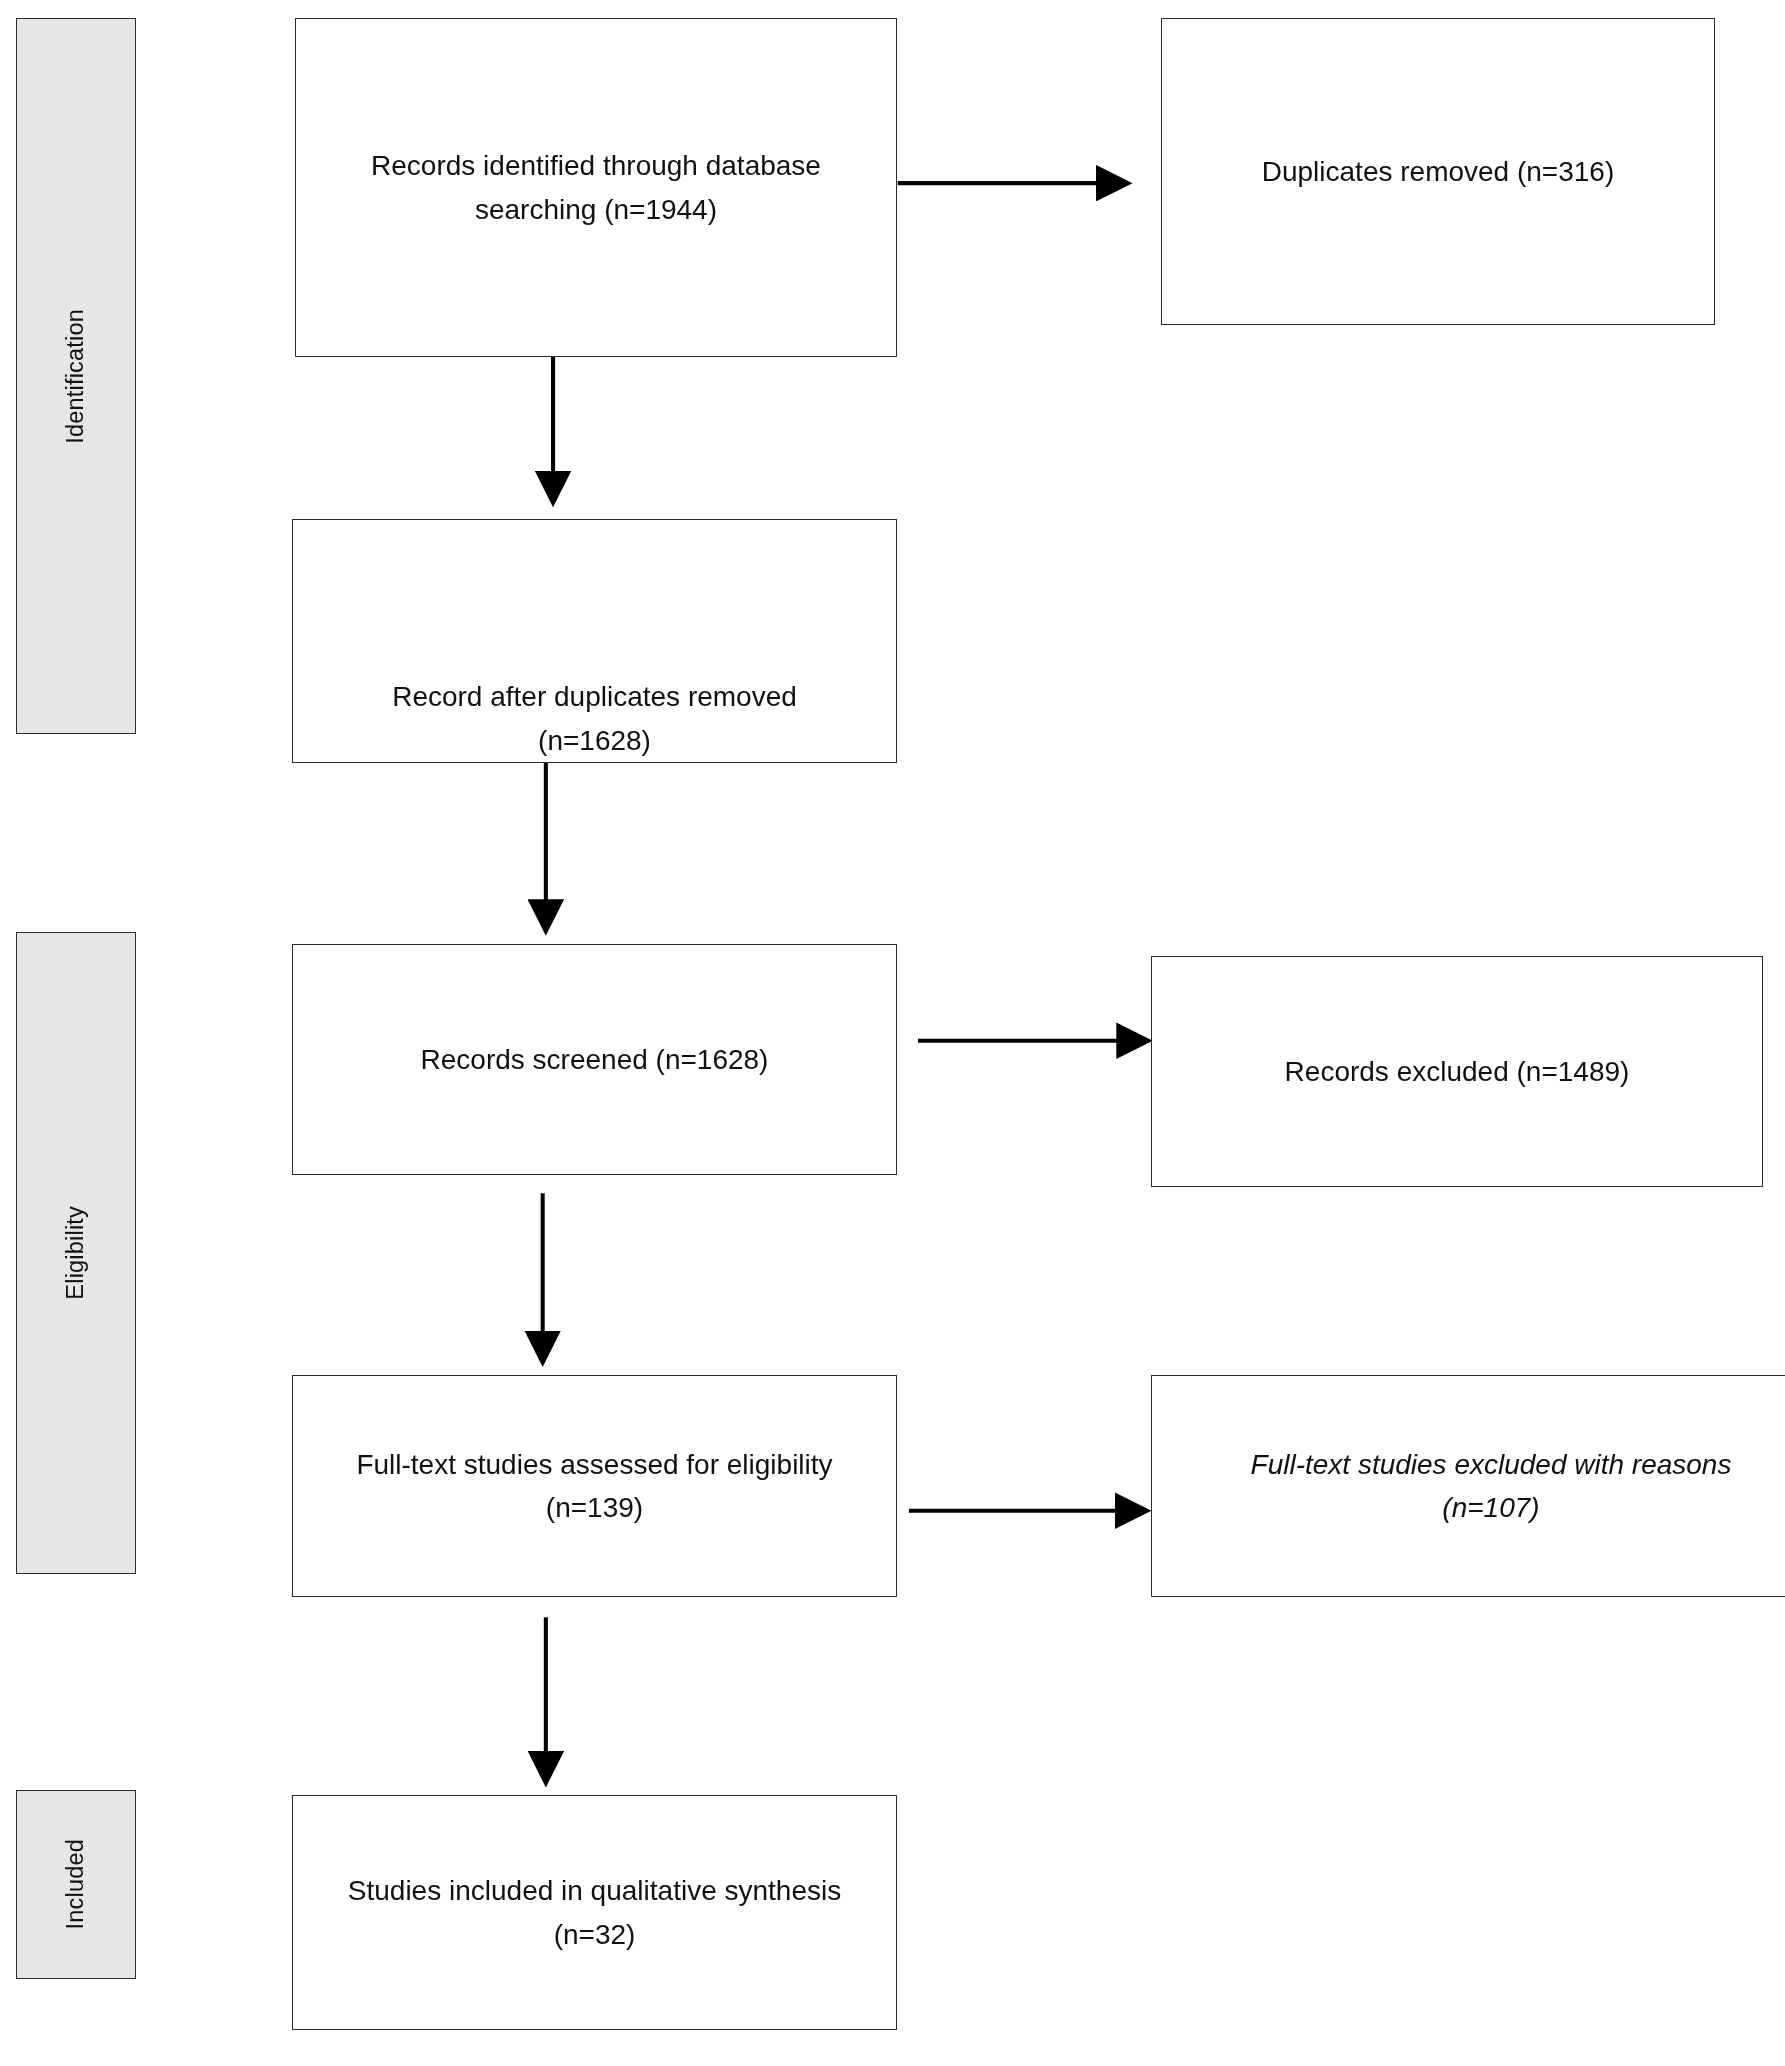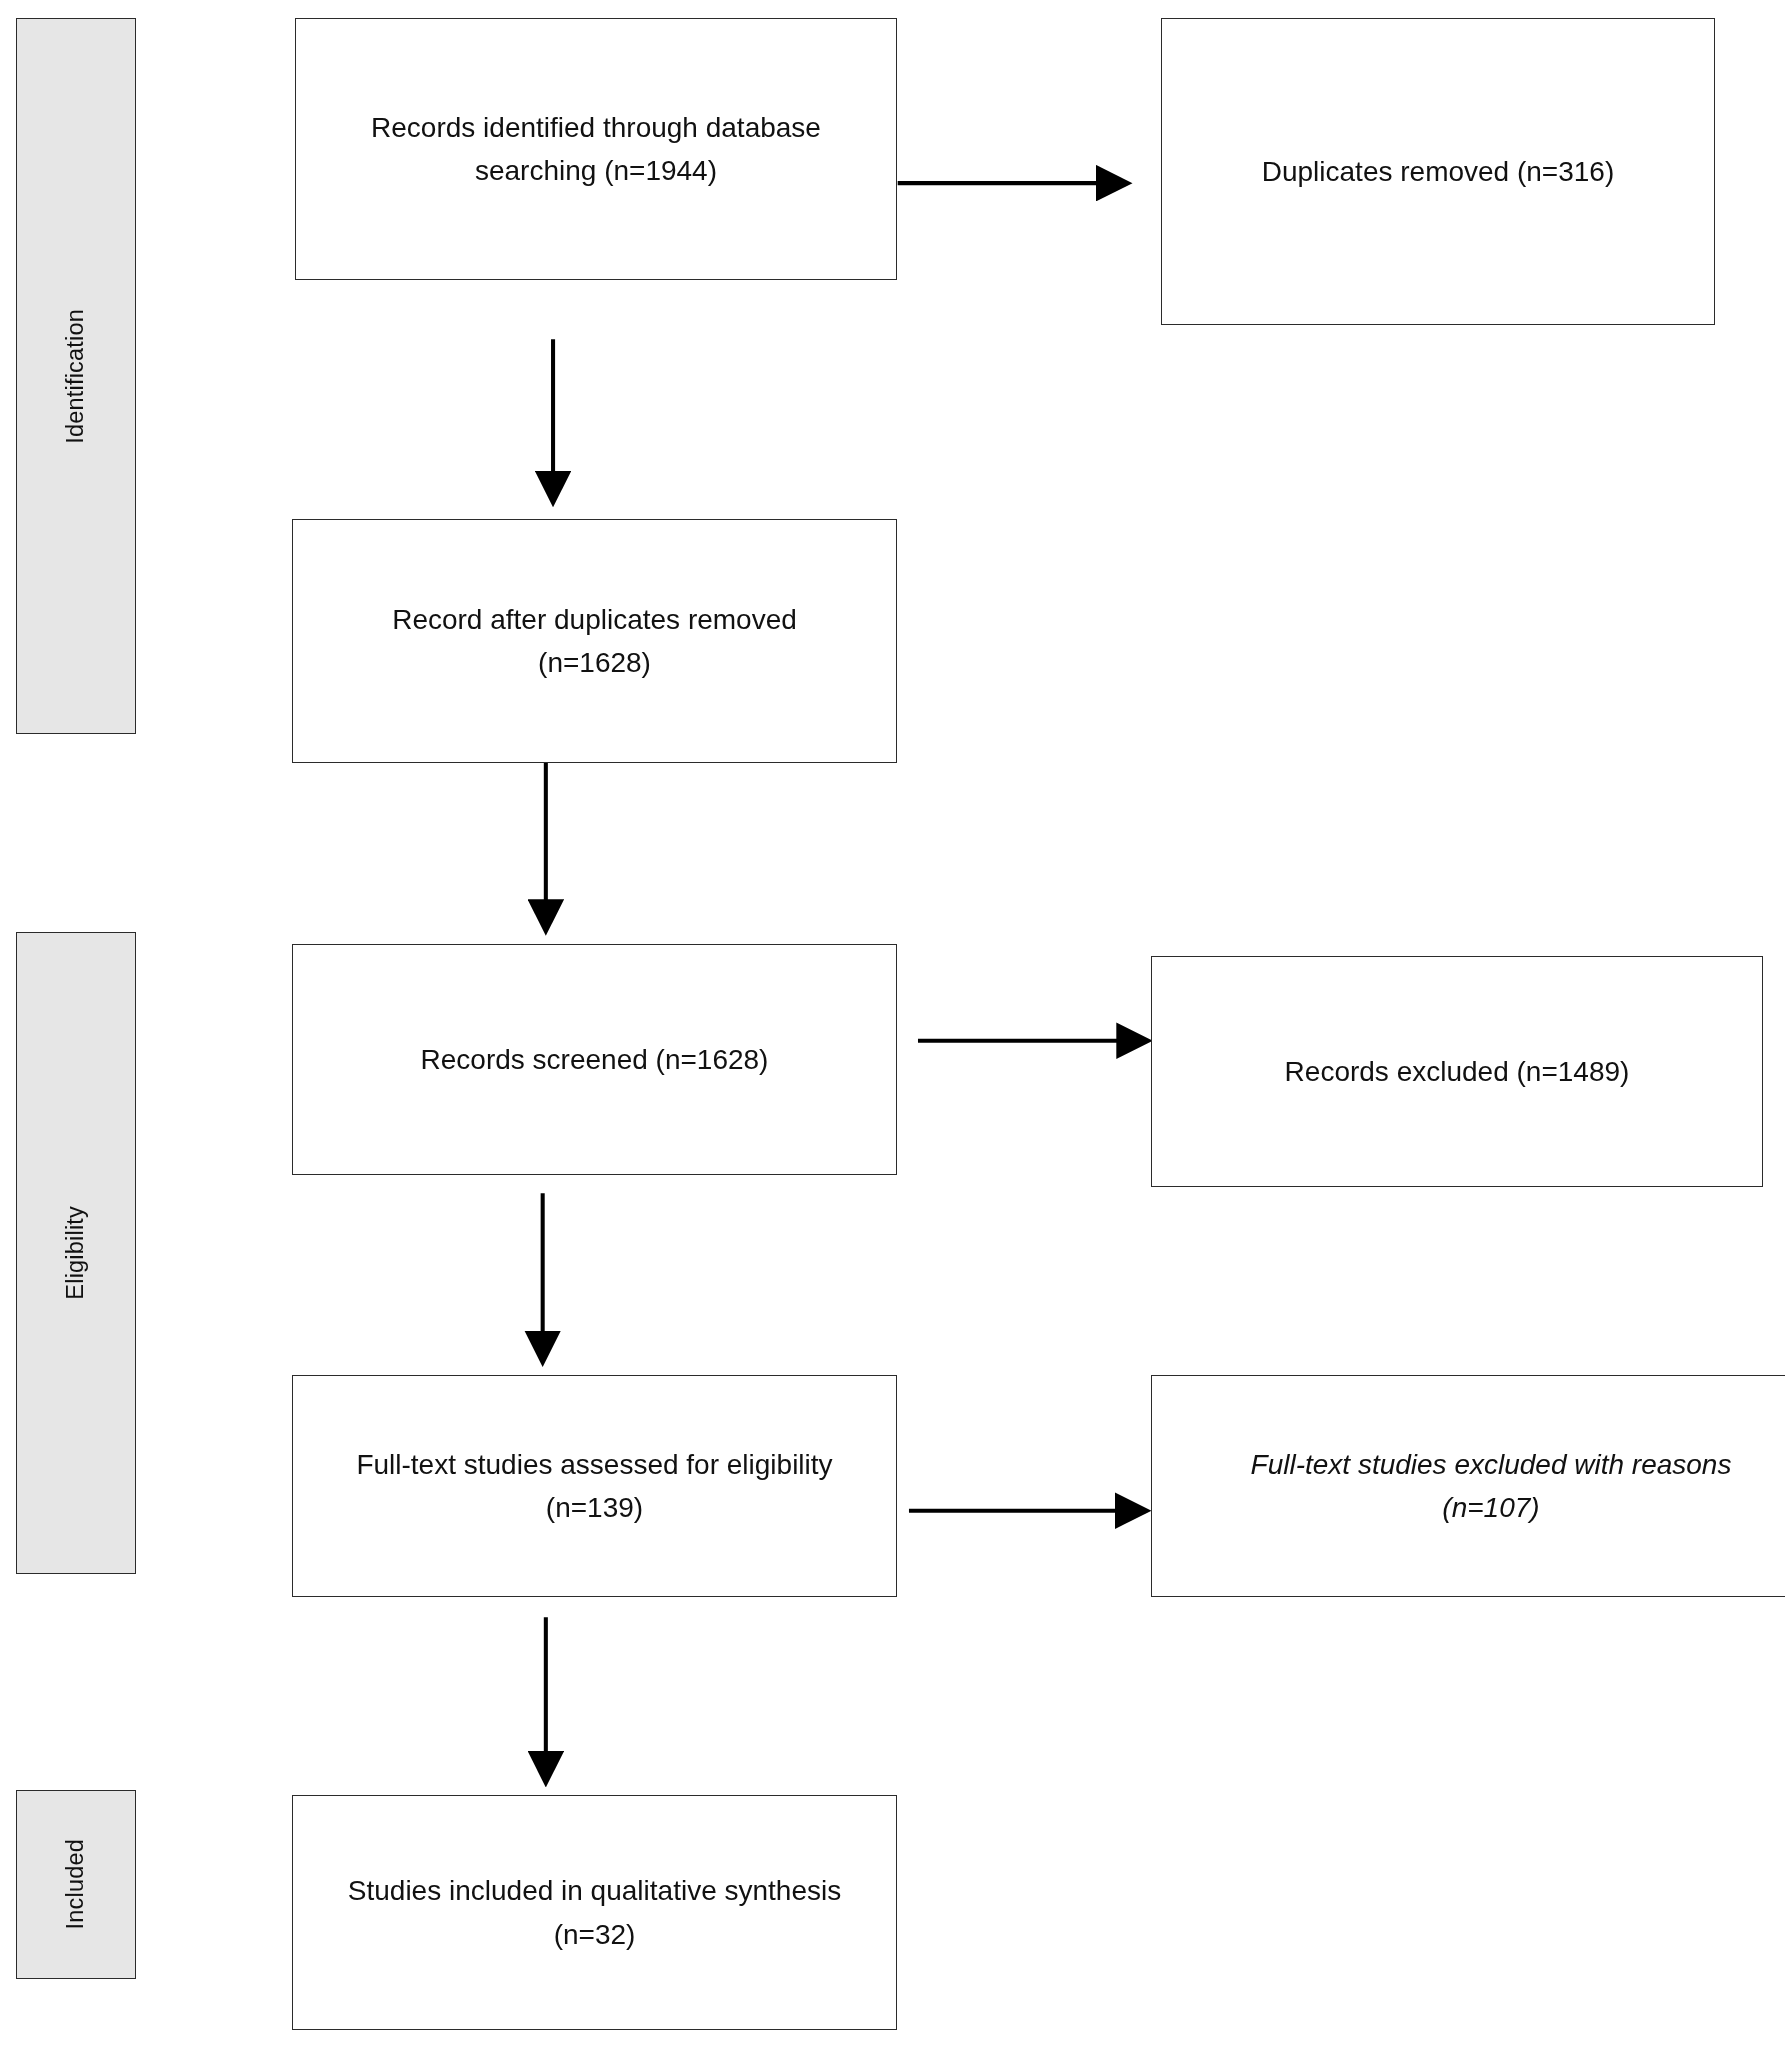--- a/index.html
+++ b/index.html
@@ -96,34 +96,34 @@
   </div>
 
   <div class="stage-label-box" style="left:16px; top:932px; width:120px; height:642px;">
     <span class="stage-label-text">Eligibility</span>
   </div>
 
   <div class="stage-label-box" style="left:16px; top:1790px; width:120px; height:189px;">
     <span class="stage-label-text">Included</span>
   </div>
 
-  <div class="flow-box" style="left:295px; top:18px; width:602px; height:262px;">
+  <div class="flow-box" style="left:295px; top:18px; width:602px; height:339px;">
     <div class="flow-box-text">
       <span>Records identified through database</span>
       <span class="line2">searching (n=1944)</span>
     </div>
   </div>
 
   <div class="flow-box" style="left:1161px; top:18px; width:554px; height:307px;">
     <div class="flow-box-text">
       <span>Duplicates removed (n=316)</span>
     </div>
   </div>
 
-  <div class="flow-box" style="left:292px; top:519px; width:605px; height:244px;">
+  <div class="flow-box" style="left:292px; top:519px; width:605px; height:244px;align-items:flex-end;">
     <div class="flow-box-text">
       <span>Record after duplicates removed</span>
       <span class="line2">(n=1628)</span>
     </div>
   </div>
 
   <div class="flow-box" style="left:292px; top:944px; width:605px; height:231px;justify-content:center;">
     <div class="flow-box-text">
       <span>Records screened (n=1628)</span>
     </div>

